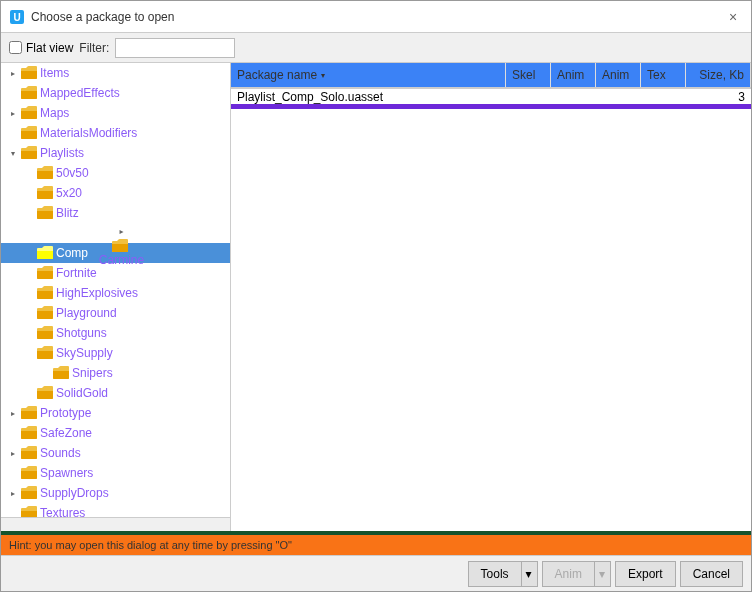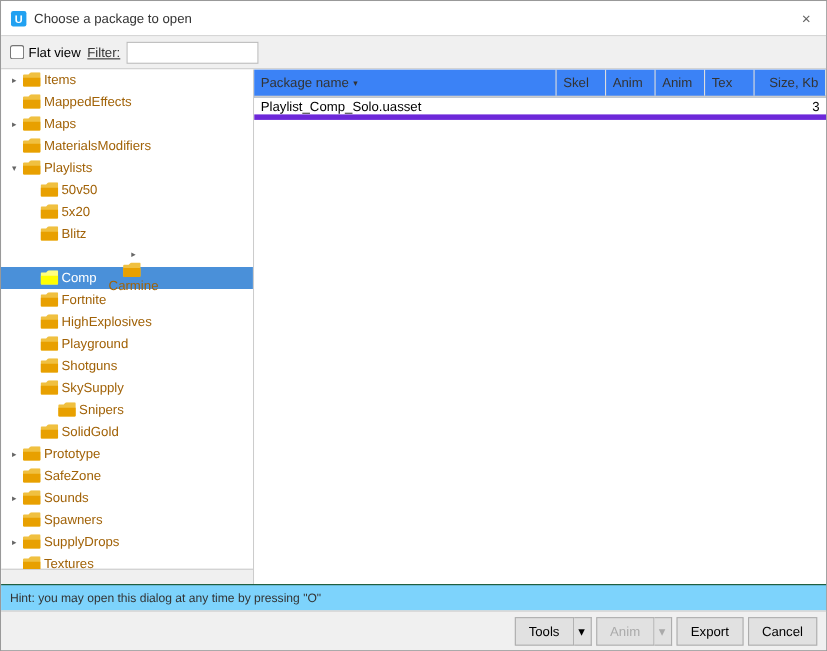--- a/index.html
+++ b/index.html
@@ -66,21 +66,21 @@
       background: #f0f0f0;
       height: 30px;
     }
     .flat-view-check {
       display: flex;
       align-items: center;
       gap: 4px;
       font-size: 12px;
     }
     .flat-view-check input { cursor: pointer; }
-    .filter-label { font-size: 12px; color: #333; text-decoration: underline; }
+    .filter-label { font-size: 12px; color: #333; }
     .filter-input {
       border: 1px solid #bbb;
       background: white;
       width: 120px;
       height: 20px;
       font-size: 12px;
       padding: 1px 3px;
       outline: none;
     }
     .content-area {
@@ -146,21 +146,21 @@
     .expand-btn.collapsed::before { content: '▸'; }
     .expand-btn.empty { opacity: 0; }
     .folder-icon {
       width: 16px;
       height: 14px;
       margin-right: 3px;
       flex-shrink: 0;
     }
     .tree-label {
       font-size: 12px;
-      color: #a16207;
+      color: #8b5cf6;
     }
     .tree-item.selected .tree-label { color: white; }
 
     .main-panel {
       flex: 1;
       background: white;
       display: flex;
       flex-direction: column;
       overflow: hidden;
     }
@@ -208,25 +208,25 @@
       white-space: nowrap;
     }
     .cell-name { flex: 1; }
     .cell-skel { width: 45px; }
     .cell-stat { width: 45px; }
     .cell-anim { width: 45px; }
     .cell-tex { width: 45px; }
     .cell-size { width: 65px; text-align: right; }
 
     .status-bar {
-      border-top: 1px solid #14532d;
+      border-top: 4px solid #14532d;
       padding: 4px 8px;
       font-size: 11px;
       color: #333;
-      background: #7dd3fc;
+      background: #f97316;
       height: 24px;
       display: flex;
       align-items: center;
     }
     .bottom-bar {
       border-top: 1px solid #ccc;
       padding: 4px 8px;
       display: flex;
       align-items: center;
       justify-content: flex-end;

